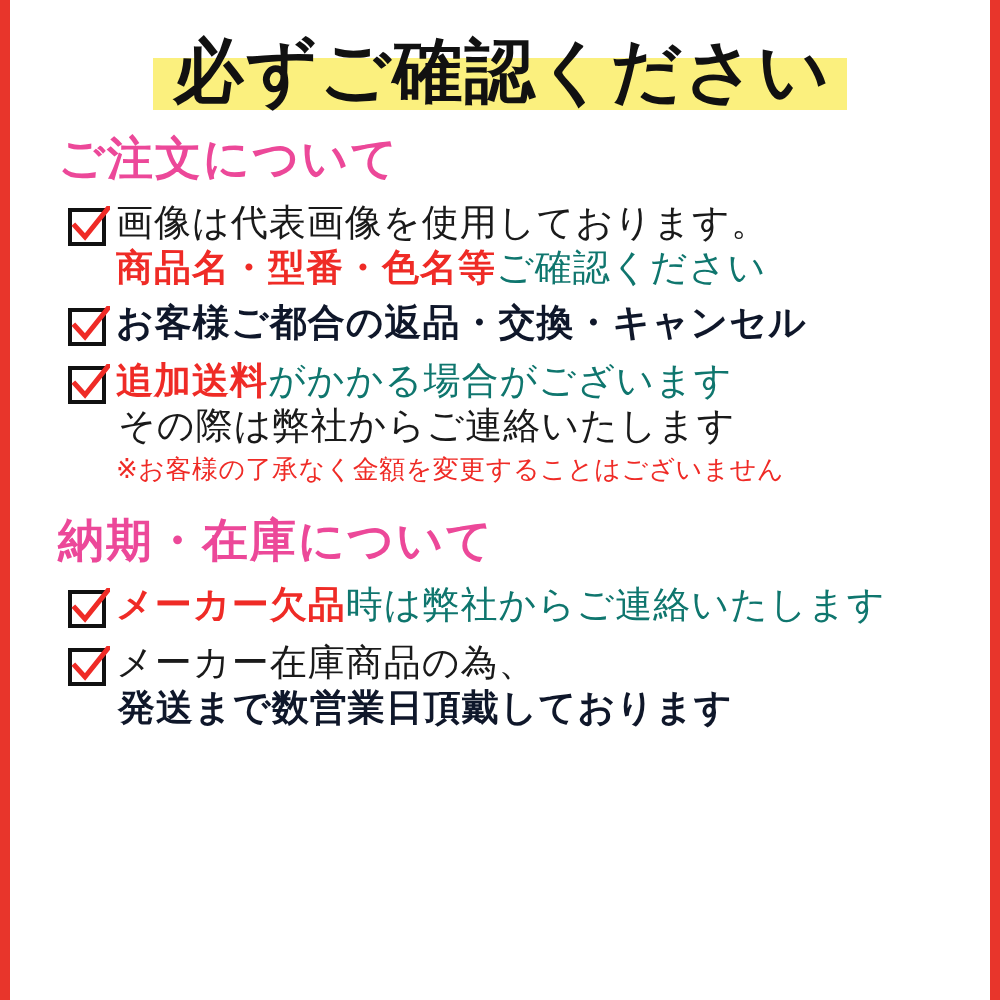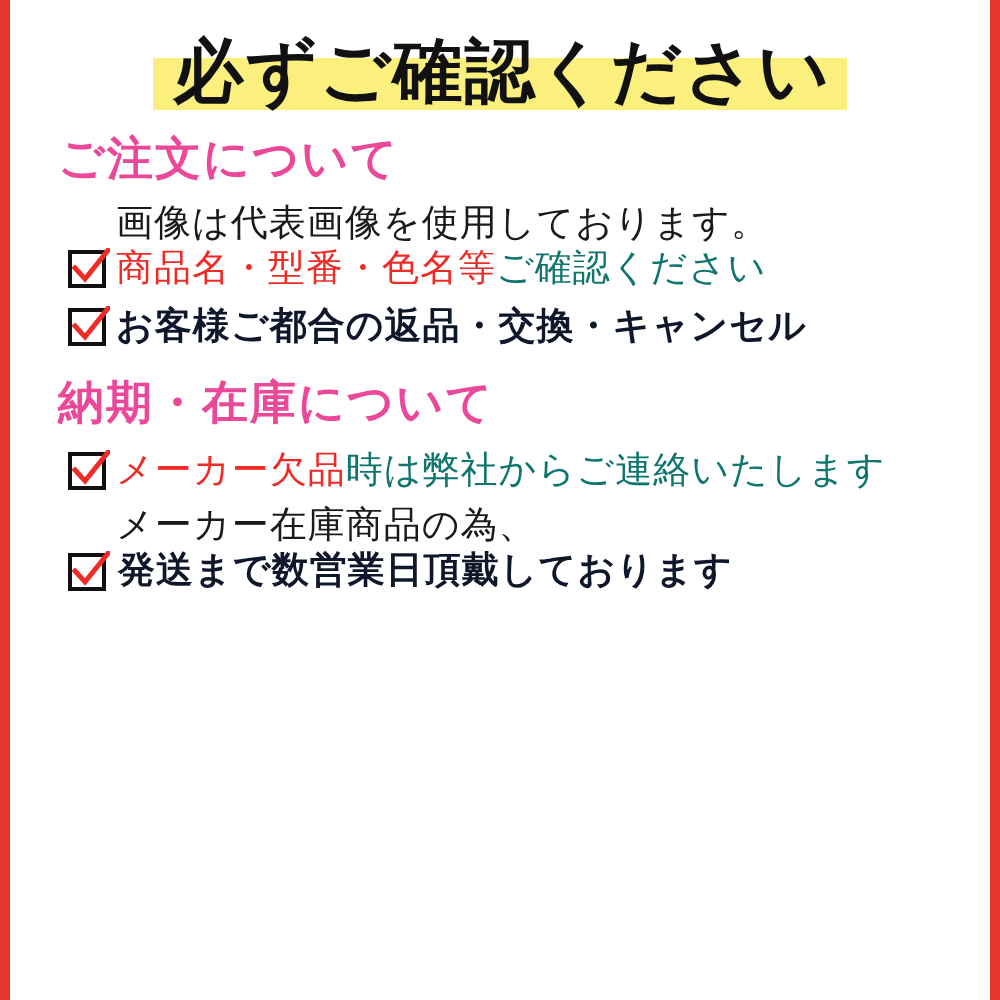--- a/index.html
+++ b/index.html
@@ -79,21 +79,21 @@
     color: #ec4899;
     letter-spacing: 2px;
     margin: 22px 0 2px 22px;
   }
   .section-head.second {
     margin-top: 24px;
   }
 
   .item {
     display: flex;
-    align-items: flex-end;
+    align-items: flex-start;
     margin: 10px 0 0 32px;
   }
   .check {
     flex: 0 0 auto;
     width: 42px;
     height: 42px;
     margin-top: 6px;
     margin-right: 6px;
     position: relative;
   }
@@ -111,21 +111,21 @@
   }
   .line.red {
     color: #0f172a;
     font-weight: 700;
   }
   .line.bold-black {
     color: #1a1a1a;
   }
   .line .red-seg {
     color: #ef2b26;
-    font-weight: 400;
+    font-weight: 700;
   }
   .line .black-seg {
     color: #0f766e;
     font-weight: 400;
   }
   .note {
     font-size: 26px;
     line-height: 1.3;
     color: #ef2b26;
     letter-spacing: 0.5px;
@@ -173,20 +173,33 @@
         <svg width="42" height="42" viewBox="0 0 42 42">
           <rect x="2" y="4" width="34" height="34" fill="none" stroke="#111111" stroke-width="4"></rect>
           <path d="M7 20 L17 31 L41 1" fill="none" stroke="#ef2b26" stroke-width="5" stroke-linecap="square"></path>
         </svg>
       </span>
       <div class="lines">
         <div class="line red">お客様ご都合の返品・交換・キャンセル</div>
       </div>
     </div>
 
+    <div class="item">
+      <span class="check">
+        <svg width="42" height="42" viewBox="0 0 42 42">
+          <rect x="2" y="4" width="34" height="34" fill="none" stroke="#111111" stroke-width="4"></rect>
+          <path d="M7 20 L17 31 L41 1" fill="none" stroke="#ef2b26" stroke-width="5" stroke-linecap="square"></path>
+        </svg>
+      </span>
+      <div class="lines">
+        <div class="line"><span class="red-seg">追加送料</span><span class="black-seg">がかかる場合がございます</span></div>
+        <div class="line bold-black indent-line">その際は弊社からご連絡いたします</div>
+        <div class="note">※お客様の了承なく金額を変更することはございません</div>
+      </div>
+    </div>
 
     <div class="section-head second">納期・在庫について</div>
 
     <div class="item">
       <span class="check">
         <svg width="42" height="42" viewBox="0 0 42 42">
           <rect x="2" y="4" width="34" height="34" fill="none" stroke="#111111" stroke-width="4"></rect>
           <path d="M7 20 L17 31 L41 1" fill="none" stroke="#ef2b26" stroke-width="5" stroke-linecap="square"></path>
         </svg>
       </span>

